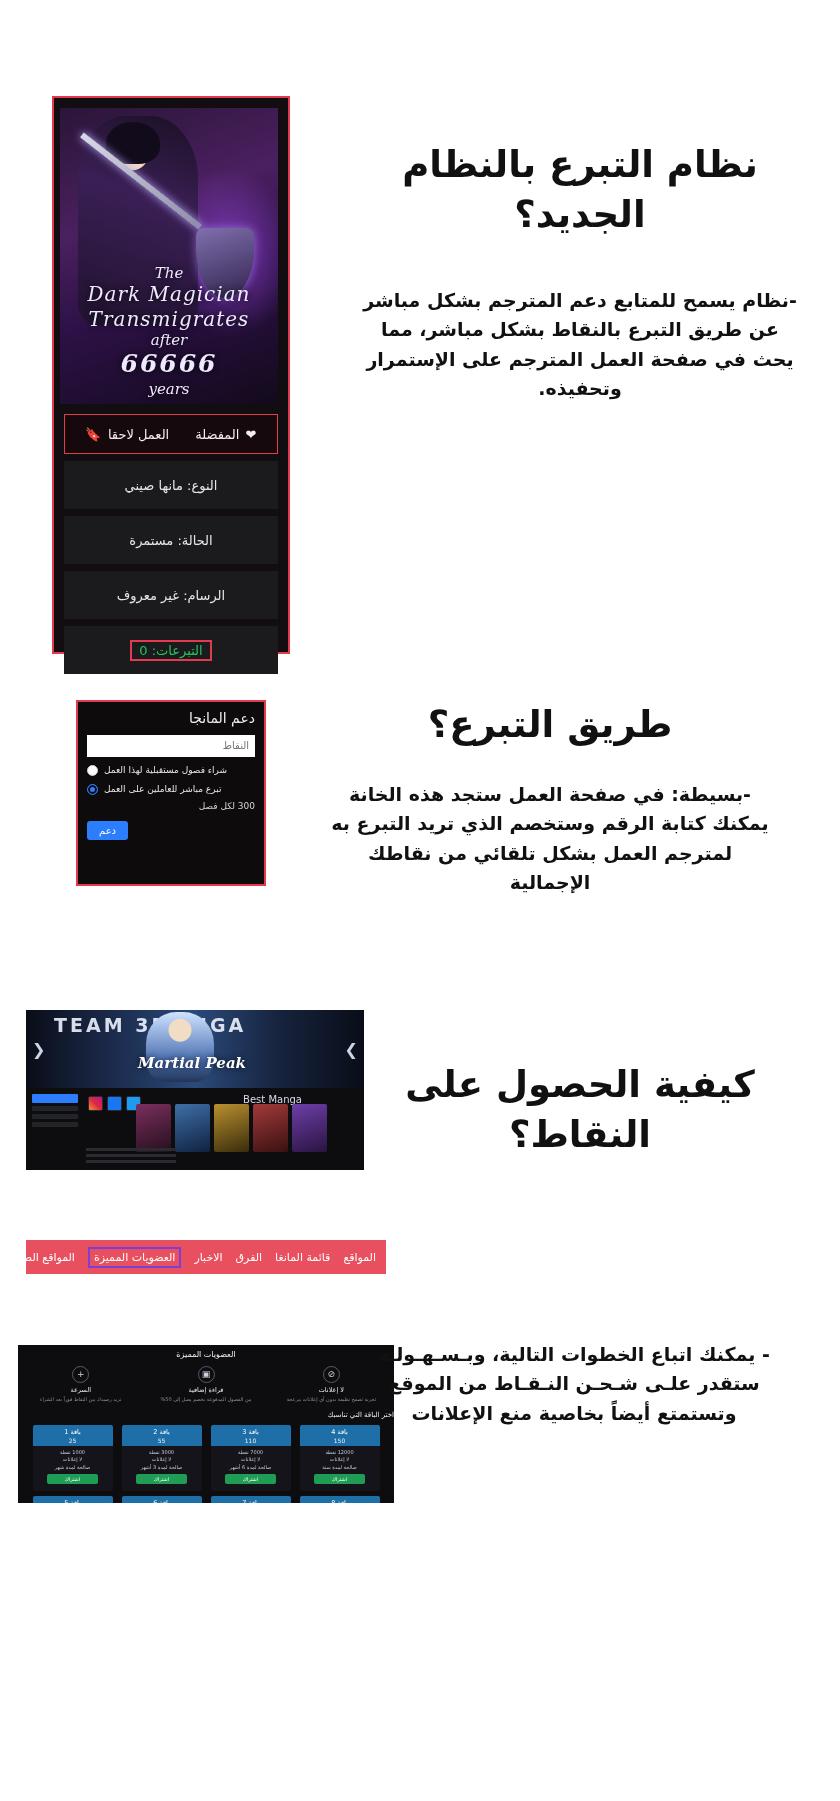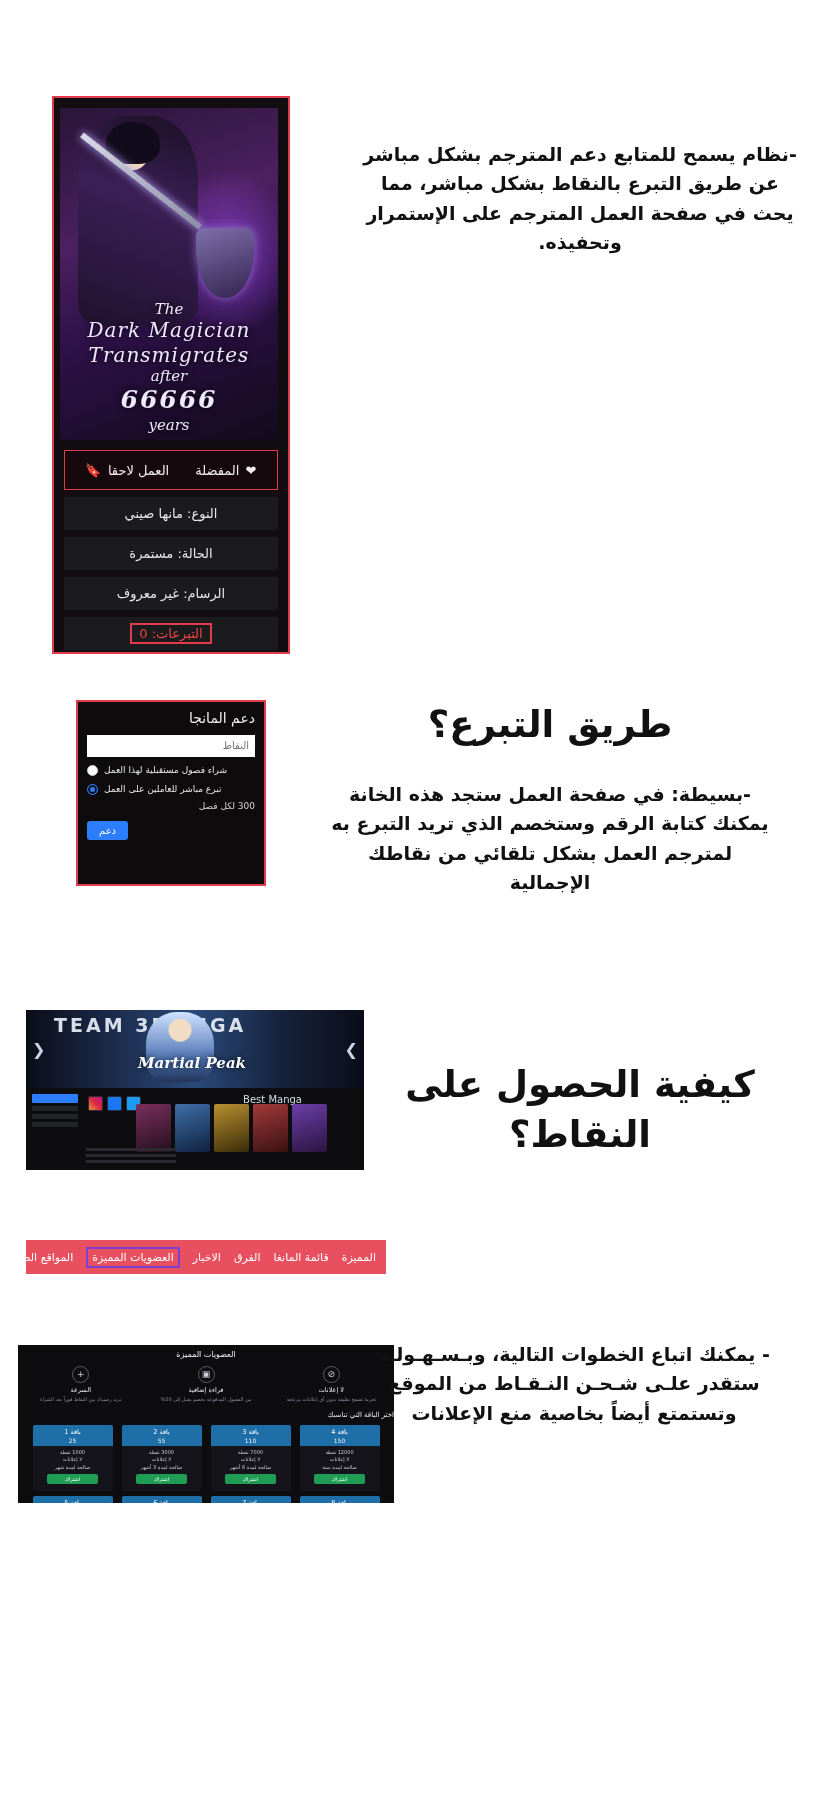--- a/index.html
+++ b/index.html
@@ -19,21 +19,21 @@
     font-size:19px;font-weight:bold;line-height:1.55;text-align:center;color:#111;
   }
 
   
   #card1{
     left:52px;top:96px;width:238px;height:558px;
     background:#120d10;border:2px solid #e23b4e;box-sizing:border-box;
     padding:10px;
   }
   .cover{
-    width:218px;height:332px;position:relative;overflow:hidden;
+    width:218px;height:296px;position:relative;overflow:hidden;
     background:linear-gradient(160deg,#2a1538 0%,#4b2060 35%,#2d1147 60%,#130a1c 100%);
     text-decoration:underline;
   }
   .cover .figure{
     position:absolute;left:18px;top:8px;width:120px;height:210px;
     background:
       radial-gradient(circle at 45% 18%, #f0d9c0 0 16px, transparent 17px),
       linear-gradient(200deg,#1b1024 0%,#3a1f55 40%,#20122e 100%);
     border-radius:40% 40% 20% 20%/30% 30% 10% 10%;
     filter:blur(.2px);
@@ -66,26 +66,26 @@
   .cover-title .big{font-size:20px;letter-spacing:1px;}
   .cover-title .num{font-size:25px;font-weight:bold;letter-spacing:2px;}
 
   #fav-bar{
     margin-top:10px;height:40px;border:1px solid #e23b4e;box-sizing:border-box;
     background:#16090d;display:flex;align-items:center;justify-content:center;gap:26px;
     color:#f3eef0;font-size:13px;
   }
   .fav-item{display:flex;align-items:center;gap:6px;}
   .info-row{
-    margin-top:7px;height:33px;background:#1b1b1d;color:#e9e6e8;
+    margin-top:7px;height:48px;background:#1b1b1d;color:#e9e6e8;
     display:flex;align-items:center;justify-content:center;font-size:13px;
   }
   .info-row.boxed{position:relative;}
   .don-box{
-    border:2px solid #e23b4e;padding:1px 7px;color:#ef4444;font-size:13px;
+    border:2px solid #e23b4e;padding:1px 7px;color:#22c55e;font-size:13px;
   }
 
   
   #card2{
     left:76px;top:700px;width:190px;height:186px;
     background:#0e0b0c;border:2px solid #e23b4e;box-sizing:border-box;
     padding:8px 9px;
   }
   .modal-title{color:#f2eef0;font-size:14px;text-align:right;margin-bottom:8px;}
   .points-input{
@@ -255,20 +255,21 @@
   </div>
   <div class="info-row">
     <span>الرسام: غير معروف</span>
   </div>
   <div class="info-row boxed">
     <span class="don-box">التبرعات: 0</span>
   </div>
 </div>
 
 <div class="abs" id="t1">
+  <div class="h-title">نظام التبرع بالنظام الجديد؟</div>
   <div class="p-body">-نظام يسمح للمتابع دعم المترجم بشكل مباشر عن طريق التبرع بالنقاط بشكل مباشر، مما يحث في صفحة العمل المترجم على الإستمرار وتحفيذه.</div>
 </div>
 
 <div class="abs" id="card2">
   <div class="modal-title">دعم المانجا</div>
 
   <input class="points-input" type="text" placeholder="النقاط" style="">
 
   <div class="radio-row">
     <span class="radio"></span>
@@ -326,21 +327,21 @@
     <span></span>
     <span></span>
   </div>
 </div>
 
 <div class="abs" id="t3">
   <div class="h-title">كيفية الحصول على النقاط؟</div>
 </div>
 
 <div class="abs" id="navbar">
-  <div class="nav-item">المميزة</div>
+  <div class="nav-item">المواقع</div>
   <div class="nav-item">قائمة المانغا</div>
   <div class="nav-item">الفرق</div>
   <div class="nav-item">الاخبار</div>
   <div class="nav-item highlight">العضويات المميزة</div>
   <div class="nav-item">
     <span>المواقع الصديقة</span>
     
   </div>
 </div>
 

